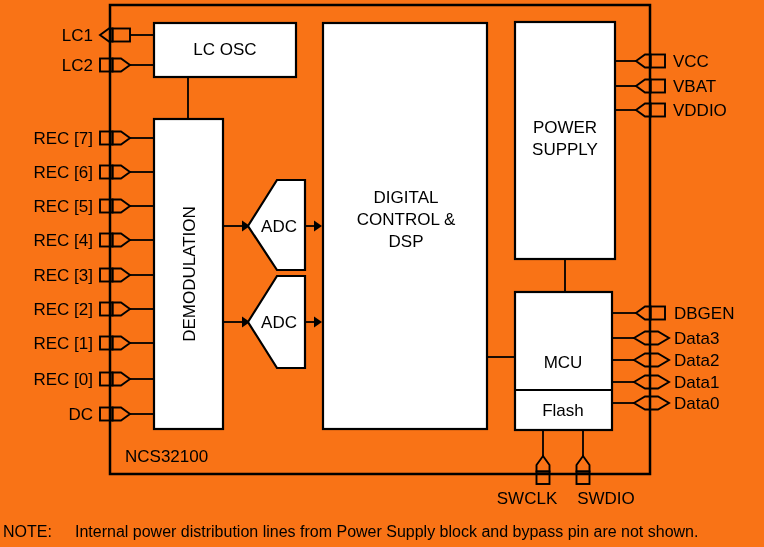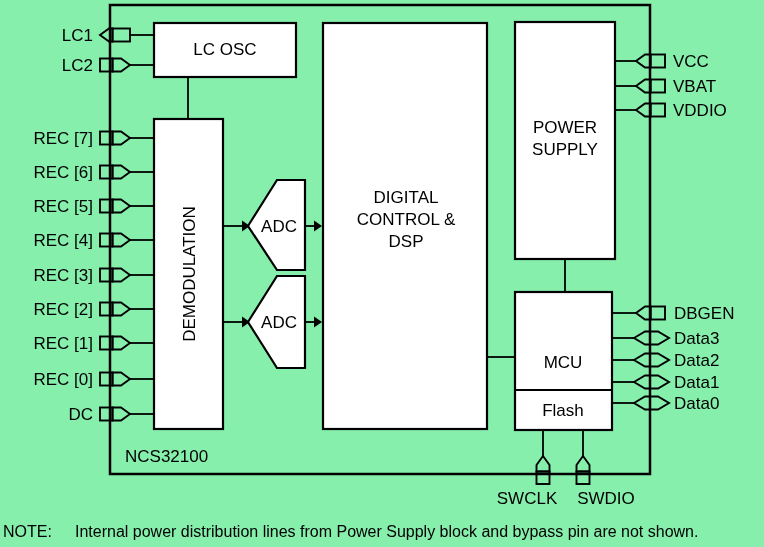--- a/index.html
+++ b/index.html
@@ -1,16 +1,16 @@
 <!DOCTYPE html>
 <html><head>
 <meta charset="utf-8">
 <style>
   html,body{margin:0;padding:0;background:#ffffff;}
-  .page{position:relative;width:764px;height:547px;background:#86efac;overflow:hidden;}
+  .page{position:relative;width:764px;height:547px;background:#f97316;overflow:hidden;}
   svg{display:block;}
   .chip{fill:none;stroke:#000;stroke-width:2.5;}
   .blk{fill:#fff;stroke:#000;stroke-width:2.2;}
   .ln{stroke:#000;stroke-width:1.8;fill:none;}
   .ps{fill:none;stroke:#000;stroke-width:1.9;stroke-linejoin:miter;}
   .ah{fill:#000;stroke:none;}
   text{font-family:"Liberation Sans","DejaVu Sans",sans-serif;font-size:17px;fill:#000;}
   .mid{text-anchor:middle;}
   .end{text-anchor:end;}
   .note{font-size:16px;}

